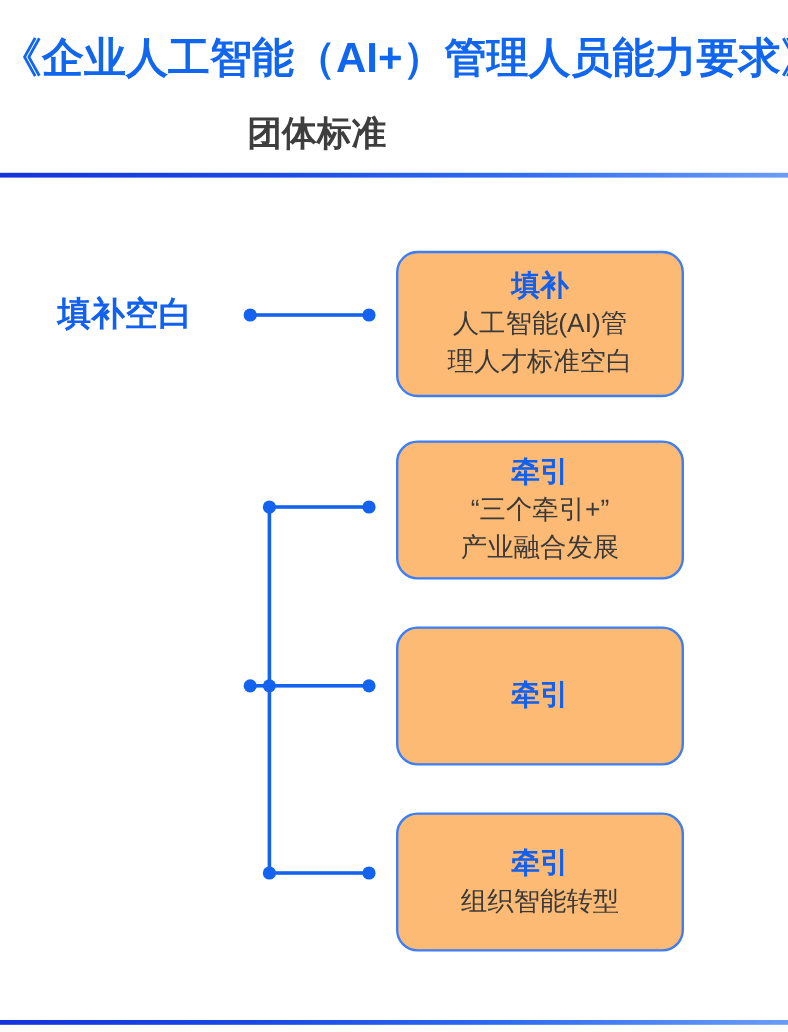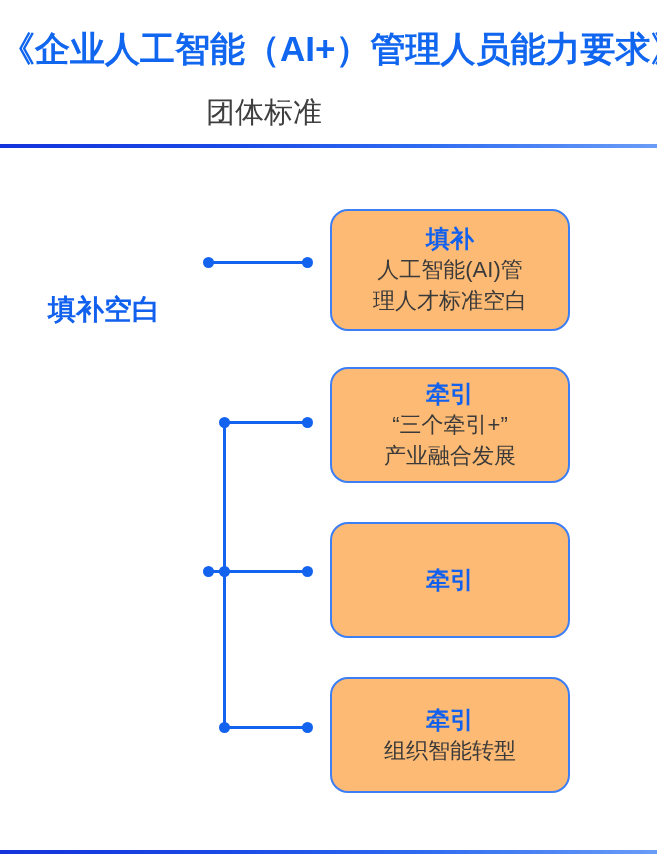--- a/index.html
+++ b/index.html
@@ -39,21 +39,21 @@
     white-space: nowrap;
     line-height: 44px;
   }
   .doc-subtitle {
     position: absolute;
     left: 0;
     top: 92px;
     width: 528px;
     text-align: center;
     font-size: 29px;
-    font-weight: normal;
+    font-weight: bold;
     color: #3e3e3e;
     line-height: 40px;
   }
   .rule {
     position: absolute;
     left: 0;
     width: 657px;
     height: 4px;
     background: linear-gradient(to right, #1433dc 0%, #1b4ae6 35%, #2f6cf1 65%, #6a9cf7 100%);
   }
@@ -70,21 +70,20 @@
   }
 
   
   .group-label {
     position: absolute;
     font-size: 28px;
     font-weight: bold;
     color: #1161ee;
     white-space: nowrap;
     line-height: 32px;
-    margin-top: 48px;
   }
   .group-label.g1 { left: 48px; top: 246px; }
   .group-label.g2 { left: 48px; top: 556px; }
 
   
   .dot {
     position: absolute;
     width: 11px;
     height: 11px;
     border-radius: 50%;

